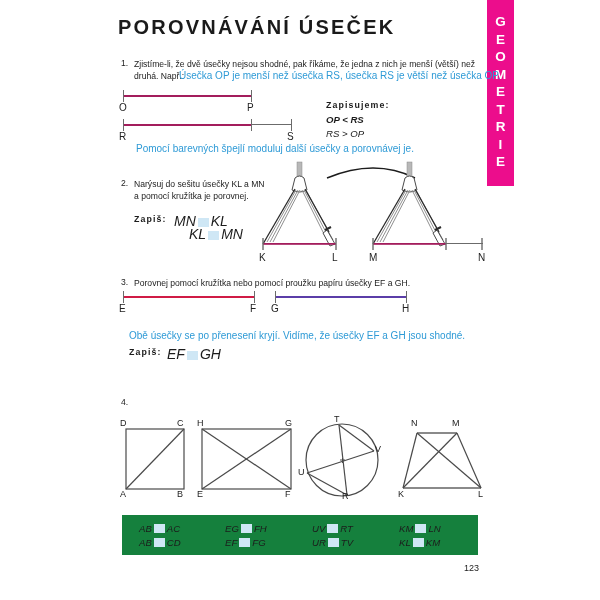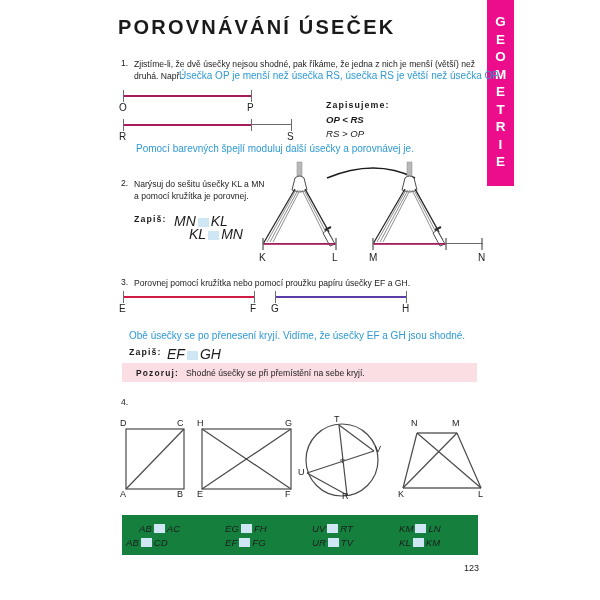--- a/index.html
+++ b/index.html
@@ -227,24 +227,20 @@
   <div class="tick" style="left:406px; top:291px; height:12px;"></div>
   <div class="label" style="left:271px; top:303px;">G</div>
   <div class="label" style="left:402px; top:303px;">H</div>
 
   <div class="blue-text" style="left:129px; top:330px;">Obě úsečky se po přenesení kryjí. Vidíme, že úsečky EF a GH jsou shodné.</div>
   <div class="zapis" style="left:129px; top:347px;">Zapiš:</div>
   <div class="zapis-val" style="left:167px; top:346px;">
     <span>EF</span><span class="blank"></span><span>GH</span>
   </div>
 
-  <div class="pozoruj">
-    <span class="pz-label">Pozoruj:</span>
-    <span class="pz-text">Shodné úsečky se při přemístění na sebe kryjí.</span>
-  </div>
 
   <div class="num" style="left:121px; top:397px;">4.</div>
 
   <svg style="left:118px; top:420px;" width="80" height="80">
     <rect x="8" y="9" width="58" height="60" fill="none" stroke="#4a4a4a" stroke-width="1.2"></rect>
     <line x1="8" y1="69" x2="66" y2="9" stroke="#4a4a4a" stroke-width="1.2"></line>
   </svg>
   <div class="small-label" style="left:120px; top:418px;">D</div>
   <div class="small-label" style="left:177px; top:418px;">C</div>
   <div class="small-label" style="left:120px; top:489px;">A</div>
@@ -284,21 +280,21 @@
   </svg>
   <div class="small-label" style="left:411px; top:418px;">N</div>
   <div class="small-label" style="left:452px; top:418px;">M</div>
   <div class="small-label" style="left:398px; top:489px;">K</div>
   <div class="small-label" style="left:478px; top:489px;">L</div>
 
   <div class="answer-box">
     <div class="ans-cell" style="left:17px; top:8px;">
       <span>AB</span><span class="blank"></span><span>AC</span>
     </div>
-    <div class="ans-cell" style="left:4px; top:22px;">
+    <div class="ans-cell" style="left:17px; top:22px;">
       <span>AB</span><span class="blank"></span><span>CD</span>
     </div>
 
     <div class="ans-cell" style="left:103px; top:8px;">
       <span>EG</span><span class="blank"></span><span>FH</span>
     </div>
     <div class="ans-cell" style="left:103px; top:22px;">
       <span>EF</span><span class="blank"></span><span>FG</span>
     </div>
 

